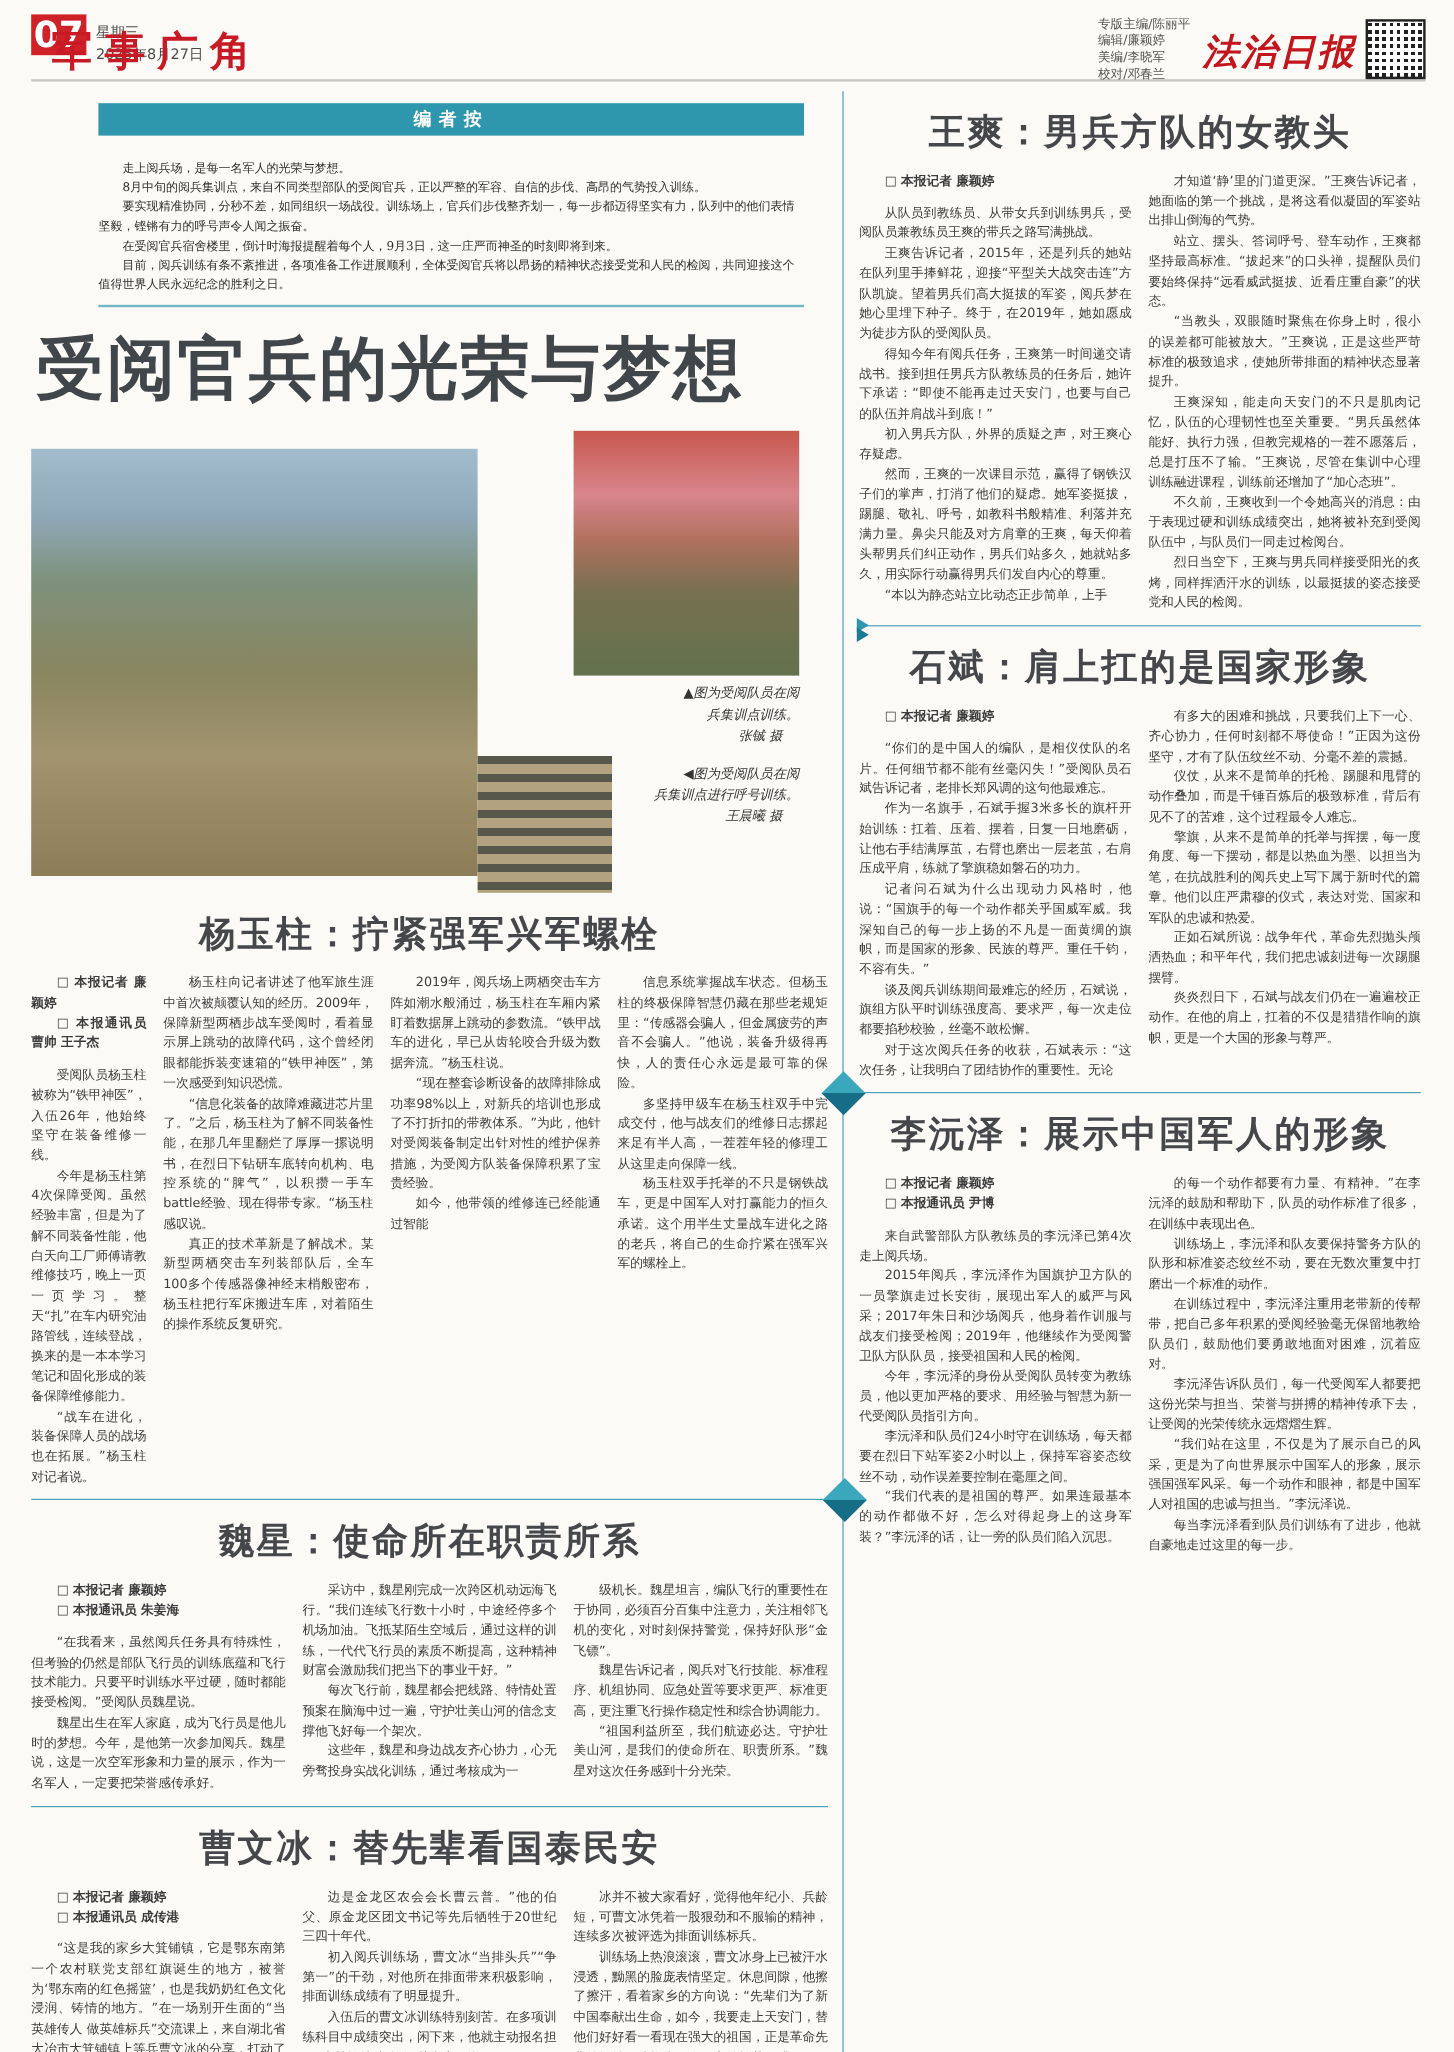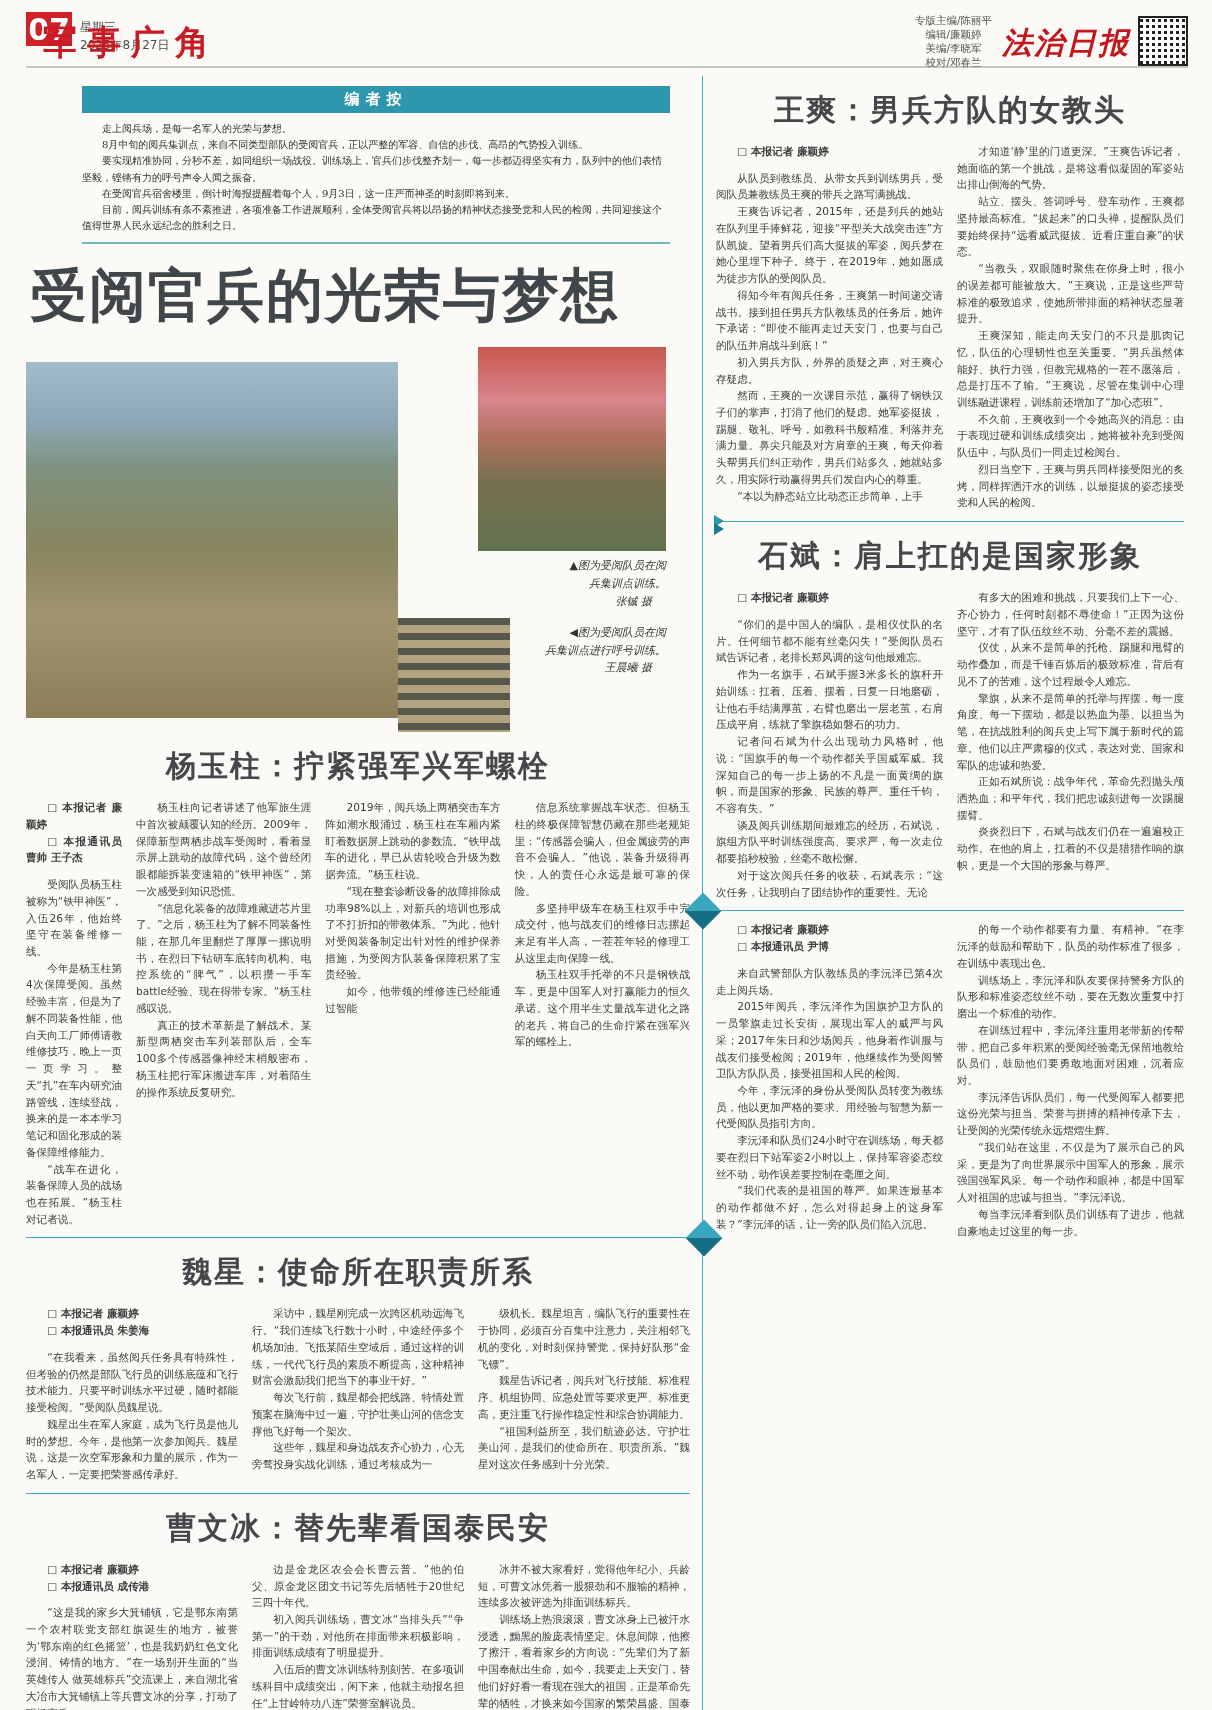--- a/index.html
+++ b/index.html
@@ -9,37 +9,37 @@
           padding:10px 24px 8px 26px; position:relative; }
 
   
   .hdr { display:flex; align-items:flex-start; height:58px; border-bottom:2px solid #c9c7c2; position:relative; }
   .pgnum { width:46px; height:34px; background:#cf2128; color:#fff; font-size:30px; font-weight:bold;
            display:flex; align-items:center; justify-content:center; margin-top:2px; }
   .dateblk { font-size:12px; color:#4a4a4a; margin:8px 0 0 8px; line-height:1.5; }
   .sectitle { position:absolute; left:17px; right:0; top:10px; text-align:left;
               font-size:34px; font-weight:bold; color:#c81a24; letter-spacing:10px; }
   .hdr-right { margin-left:auto; display:flex; align-items:center; gap:6px; }
-  .credits { font-size:10.5px; color:#555; text-align:center; line-height:1.32; margin-top:4px; }
+  .credits { font-size:10.5px; color:#555; text-align:left; line-height:1.32; margin-top:4px; }
   .masthead { font-size:30px; font-weight:bold; font-style:italic; color:#c3151c;
               font-family:"DejaVu Serif", serif; letter-spacing:2px; margin:8px 2px 0 4px; }
   .qr { width:50px; height:50px; border:2px solid #222; margin-top:2px;
         background:repeating-linear-gradient(0deg,#111 0 3px,#fff 3px 6px),
                    repeating-linear-gradient(90deg,#111 0 3px,#fff 3px 6px);
         background-blend-mode:screen; }
 
   
   .grid { display:flex; margin-top:8px; }
   .col-l { width:676px; padding-right:12px; }
   .col-r { width:482px; border-left:1px solid #49a3b6; padding-left:13px; }
 
   
   .ednote { margin:10px 0 6px 56px; width:588px; border-bottom:2px solid #6fb7c4; padding-bottom:8px; }
   .ednote-bar { background:#2e96ad; color:#fff; text-align:center; font-size:15px; font-weight:bold;
-                letter-spacing:6px; padding:4px 0; margin-bottom:8px; }
+                letter-spacing:6px; padding:4px 0; margin-bottom:20px; }
   .ednote p { font-family:"DejaVu Serif", serif; font-size:10px; line-height:1.62;
               text-indent:2em; color:#2f2f2f; }
 
   
   .mainhl { font-size:57px; font-weight:bold; color:#41464b; letter-spacing:2px; margin:14px 0 12px 4px;
             white-space:nowrap; }
 
   
   .photos { display:flex;align-items:center; }
   .ph-big { width:372px; height:356px;
@@ -283,20 +283,21 @@
               <p>炎炎烈日下，石斌与战友们仍在一遍遍校正动作。在他的肩上，扛着的不仅是猎猎作响的旗帜，更是一个大国的形象与尊严。</p>
             </div>
         </div>
       </div>
 
       <div class="hdiv">
           <span class="diamond"></span>
         </div>
 
       <div class="art">
+        <h2>李沅泽：展示中国军人的形象</h2>
         <div class="cols">
           <div class="tcol">
             <div class="byline">
                 <p>□ 本报记者 廉颖婷</p>
                 <p>□ 本报通讯员 尹博</p>
               </div>
             <div>
                 <p>来自武警部队方队教练员的李沅泽已第4次走上阅兵场。</p>
                 <p>2015年阅兵，李沅泽作为国旗护卫方队的一员擎旗走过长安街，展现出军人的威严与风采；2017年朱日和沙场阅兵，他身着作训服与战友们接受检阅；2019年，他继续作为受阅警卫队方队队员，接受祖国和人民的检阅。</p>
                 <p>今年，李沅泽的身份从受阅队员转变为教练员，他以更加严格的要求、用经验与智慧为新一代受阅队员指引方向。</p>

